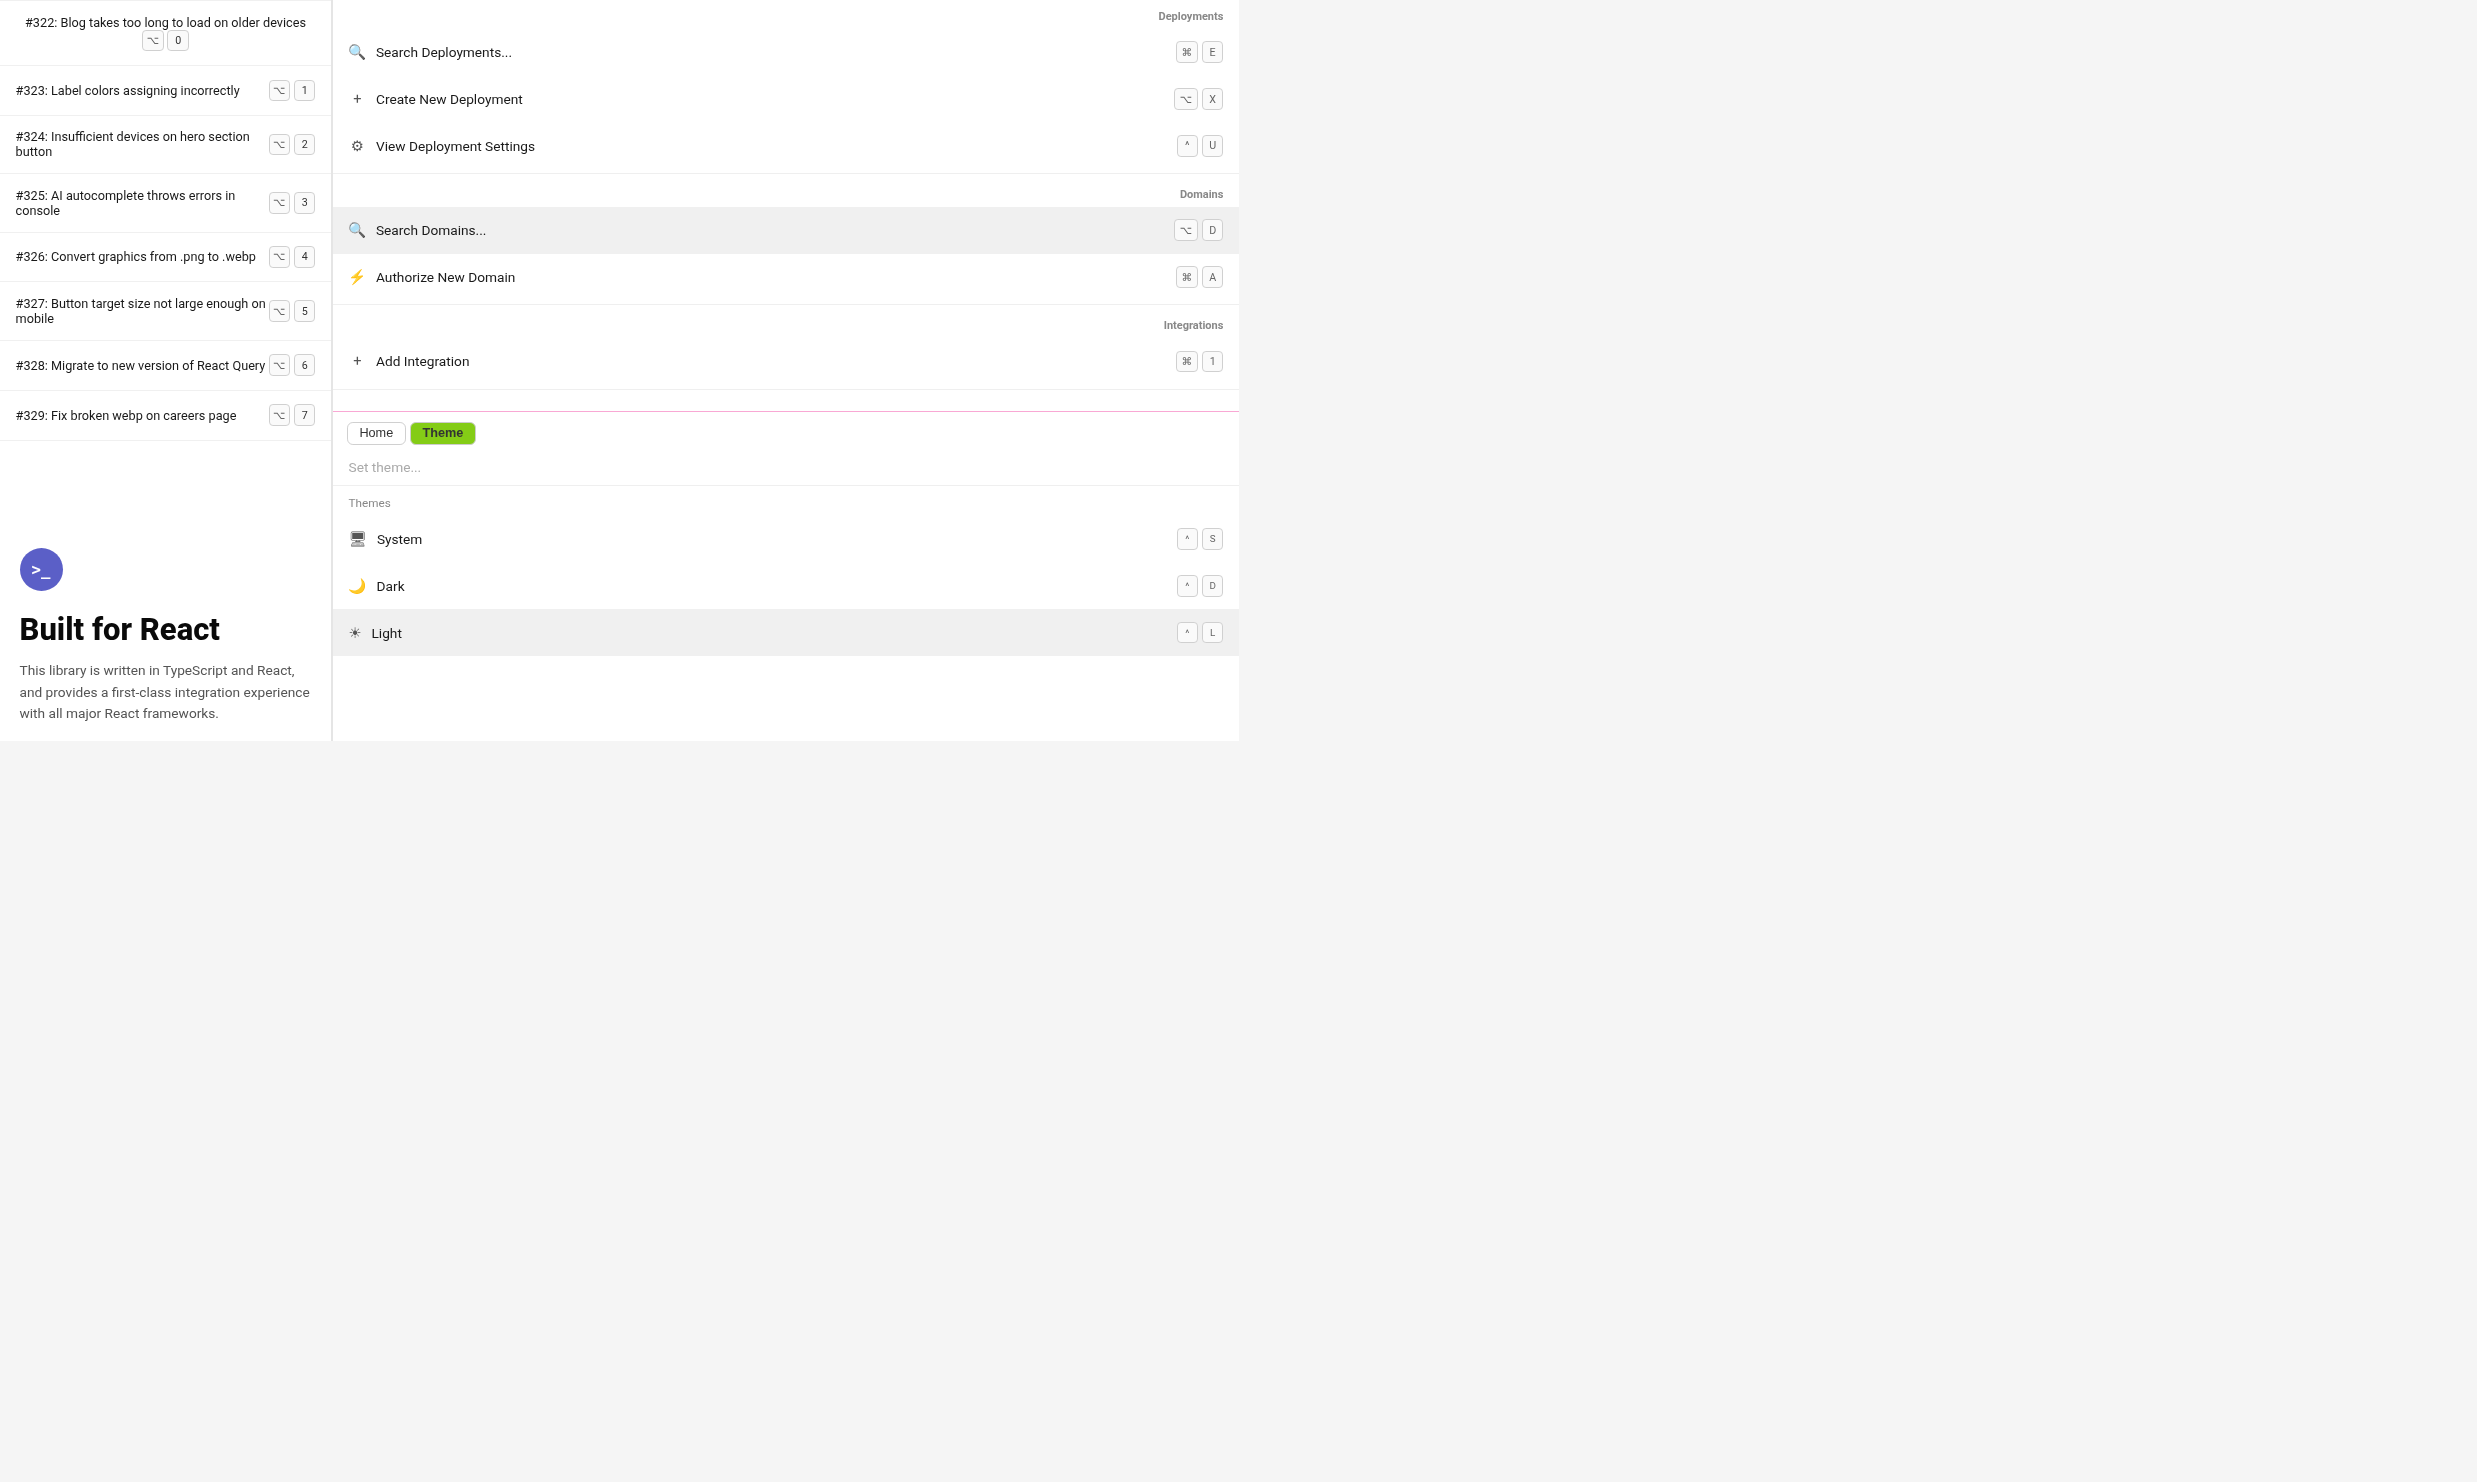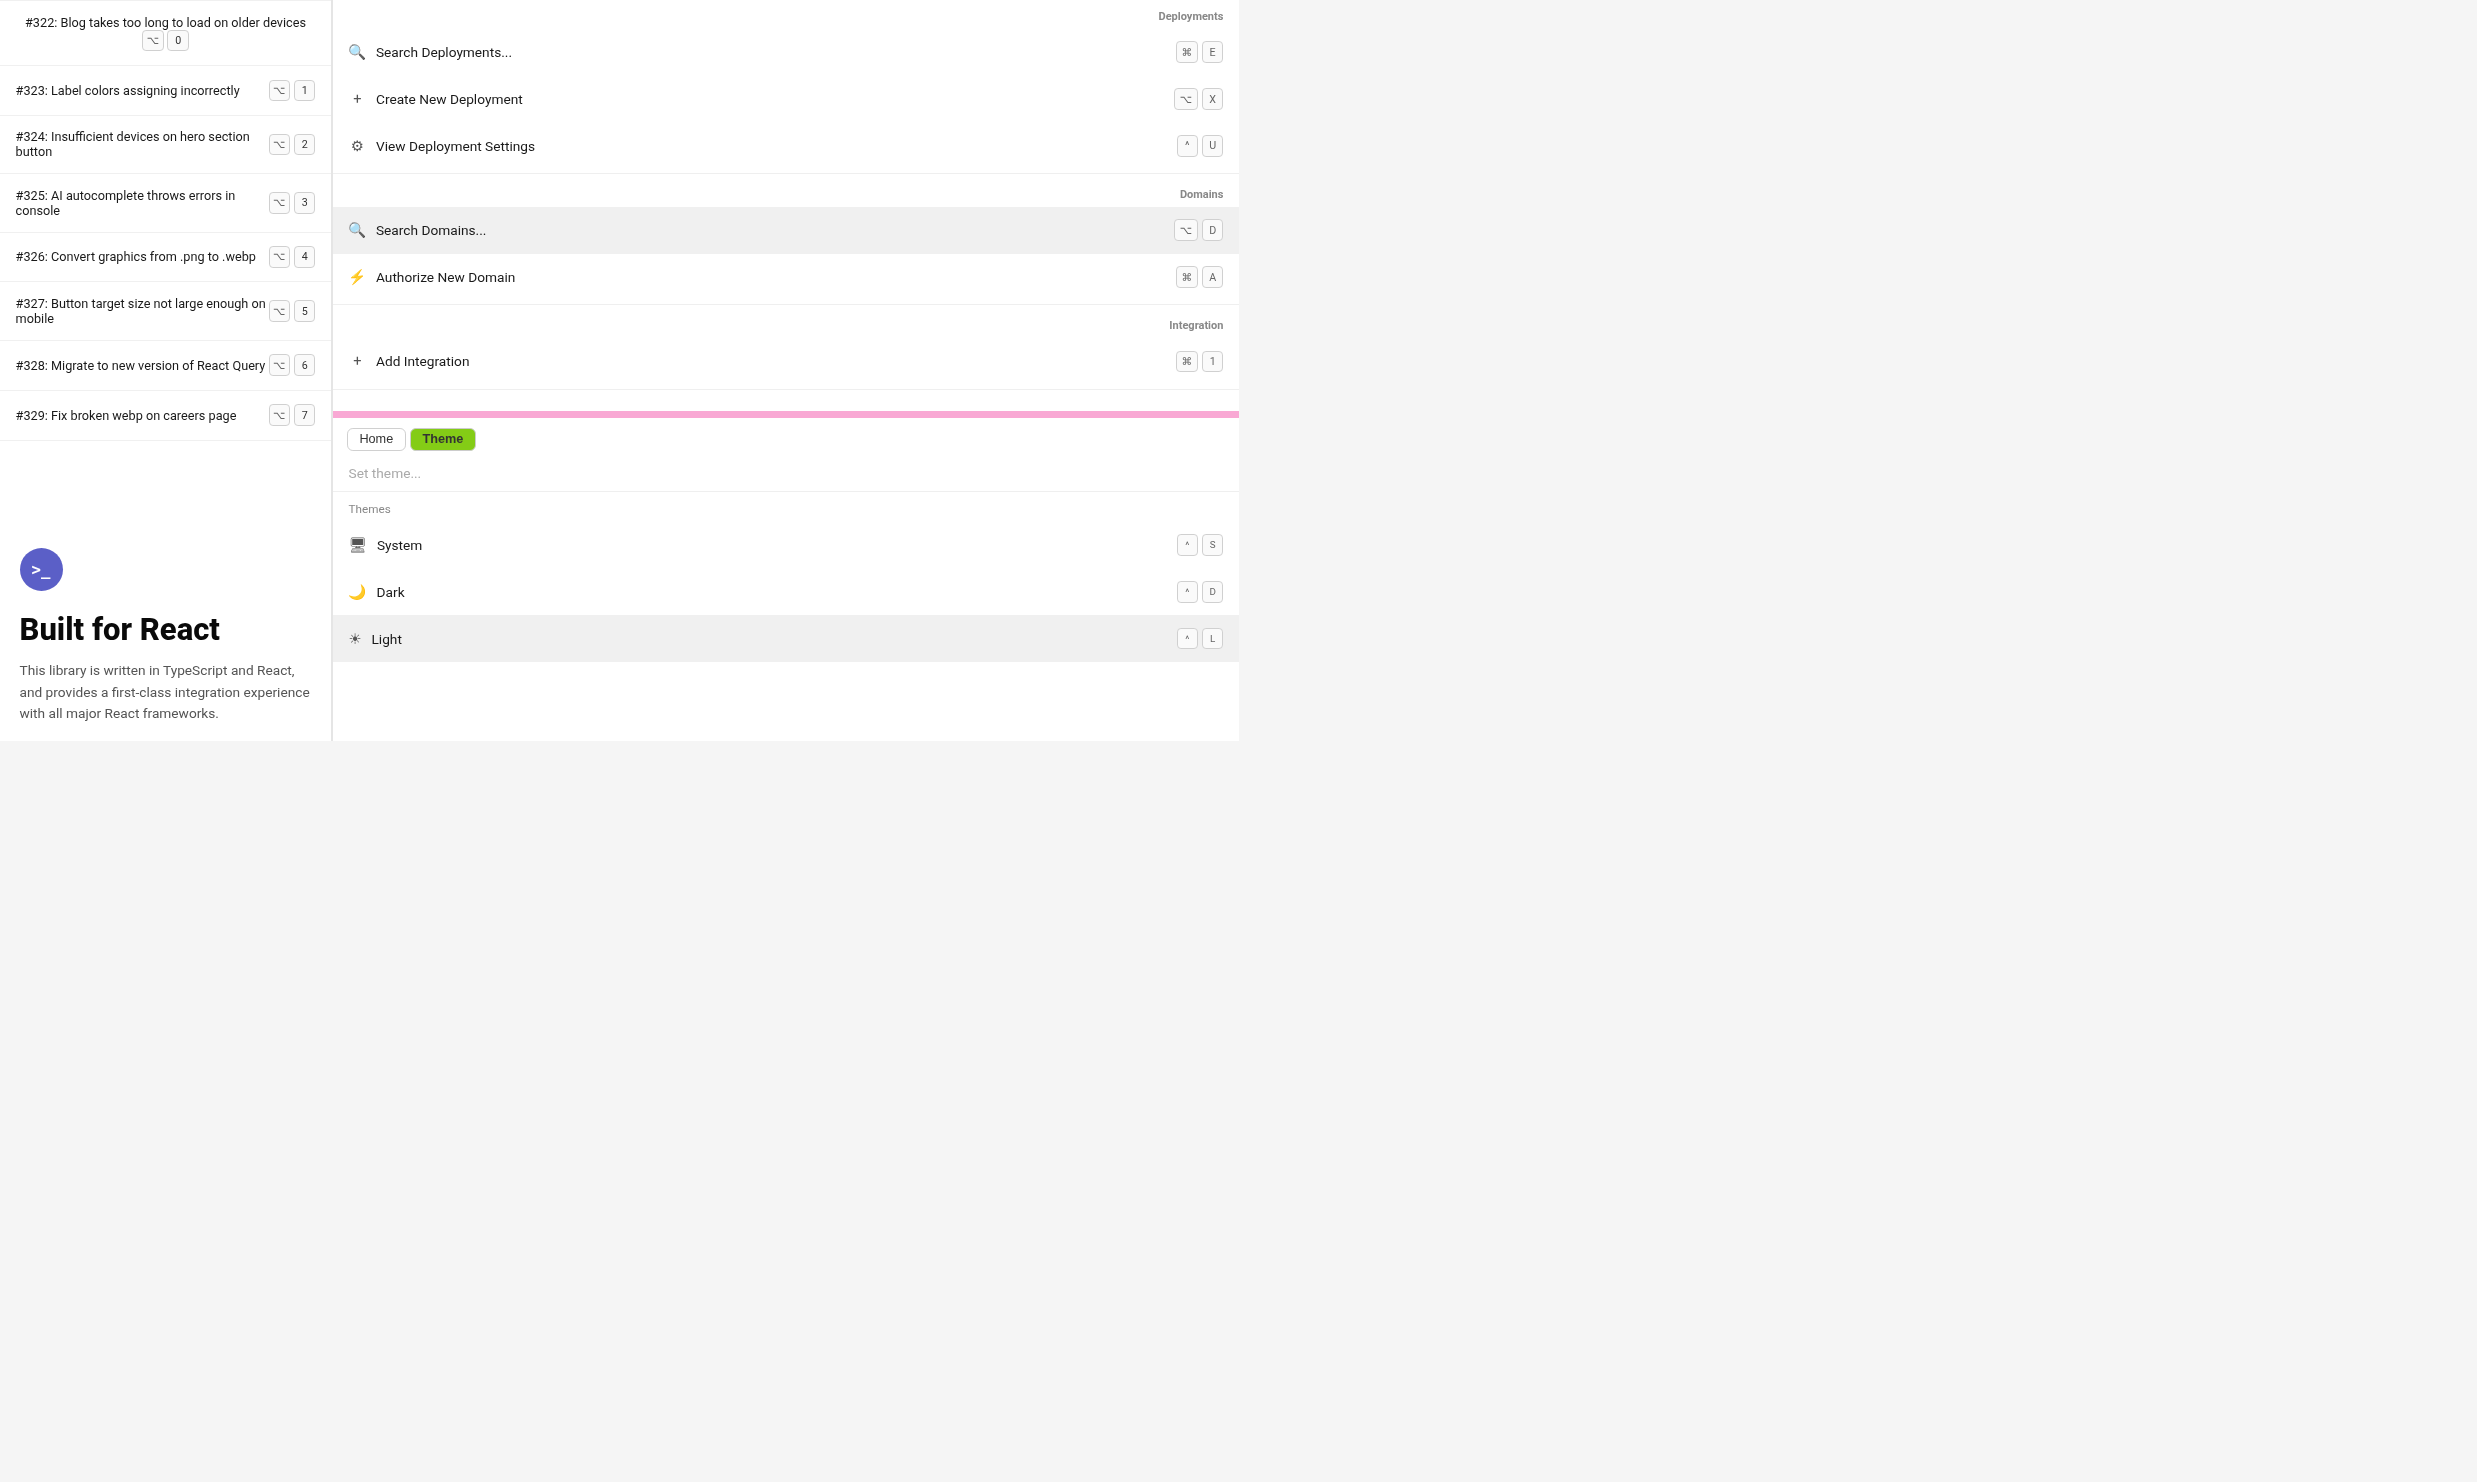--- a/index.html
+++ b/index.html
@@ -192,21 +192,21 @@
 
     .section-divider {
       height: 1px;
       background: #efefef;
       margin: 3.9px 0;
     }
 
     
     .theme-panel {
       margin-top: 21px;
-      border-top: 7px solid #f9a8d4;
+      border-top: 1px solid #f9a8d4;
     }
 
     .theme-tabs {
       display: flex;
       gap: 3.9px;
       padding: 9.8px 13.7px 5.9px;
     }
 
     .theme-tab {
       padding: 3.9px 11.7px;
@@ -431,21 +431,21 @@
       <span class="kbd">⌘</span>
       <span class="kbd">A</span>
     </div>
   </div>
       </div>
   </div>
 
   <div class="section-divider"></div>
 
   <div class="section">
-    <div class="section-header">Integration</div>
+    <div class="section-header">Integrations</div>
     <div class="integrations-items">
 
     <div class="menu-item">
     <div class="menu-item-left">
       <span class="menu-item-icon">+</span>
       <span>Add Integration</span>
     </div>
     <div class="menu-item-right">
       <span class="kbd">⌘</span>
       <span class="kbd">1</span>

